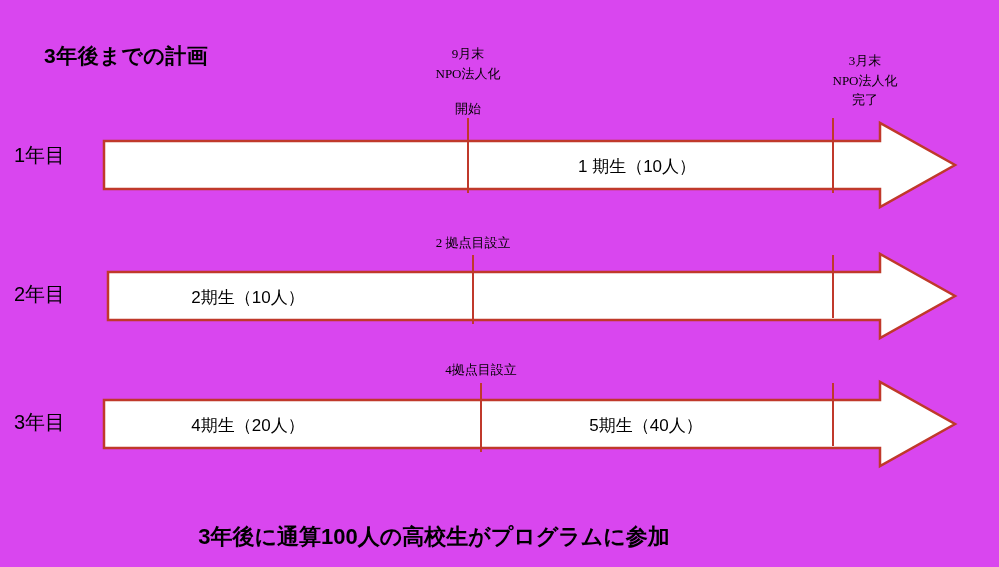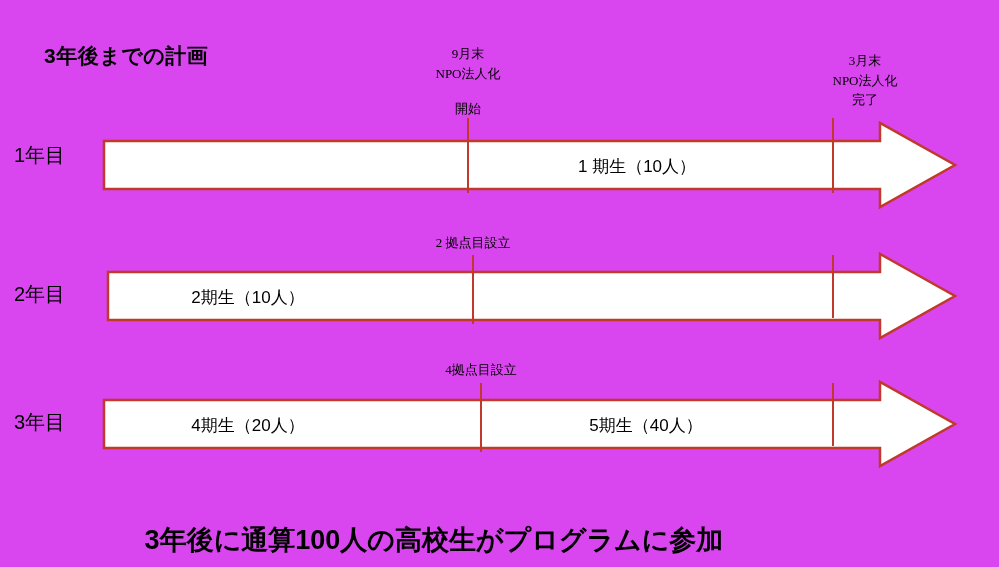--- a/index.html
+++ b/index.html
@@ -35,21 +35,21 @@
     white-space: nowrap;
   }
 
   
   #footer {
     position: absolute;
     left: 0;
     top: 522px;
     width: 868px;
     text-align: center;
-    font-size: 27px;
+    font-size: 22px;
     font-weight: bold;
     color: #000000;
     white-space: nowrap;
   }
 
   
   .row-label {
     position: absolute;
     font-size: 20px;
     color: #000000;

